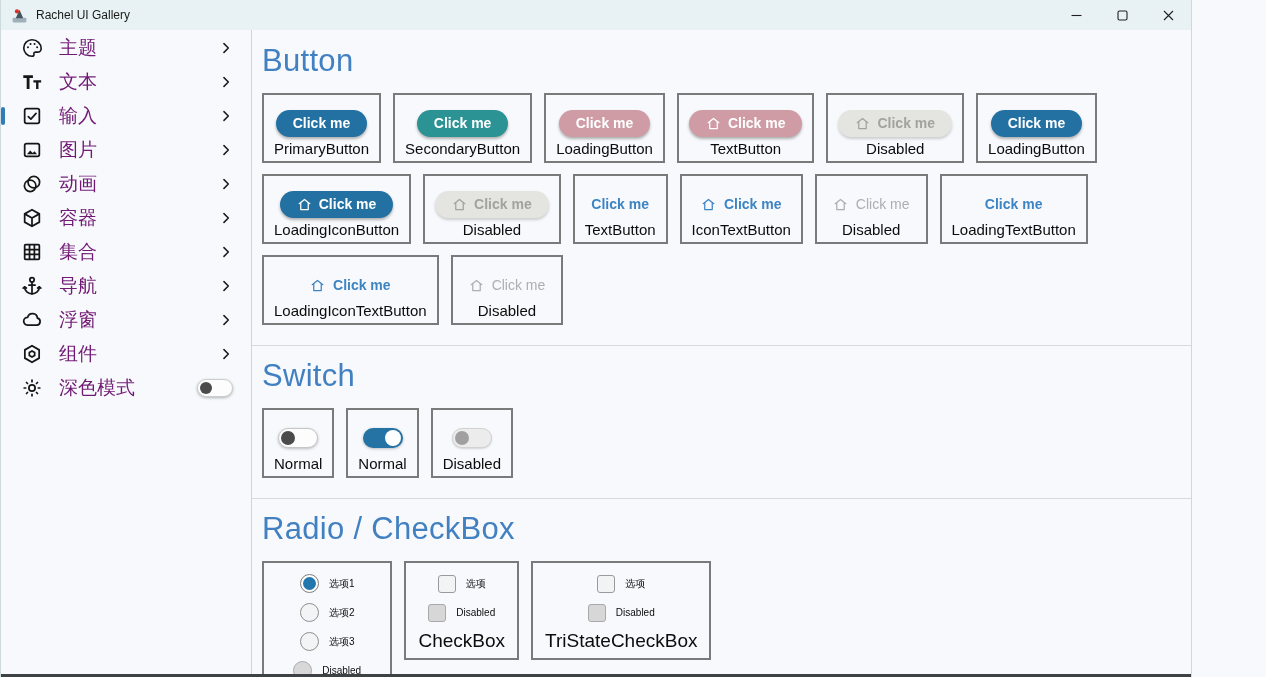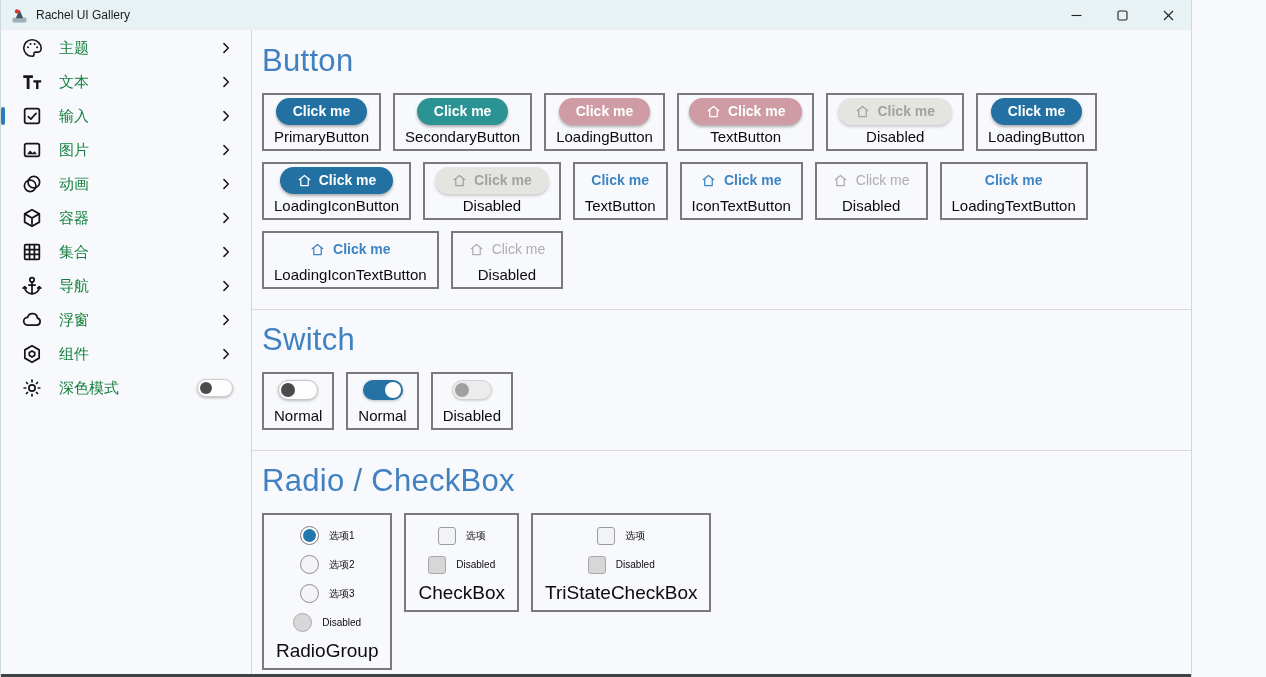--- a/index.html
+++ b/index.html
@@ -15,36 +15,36 @@
   .wincontrols { margin-left:auto; display:flex; height:30px; }
   .wbtn { width:46px; height:30px; display:flex; align-items:center; justify-content:center; color:#202020; cursor:default; }
 
   
   .appbody { flex:1; display:flex; min-height:0; }
   .sidebar { width:251px; flex:0 0 251px; border-right:1px solid #d4d4d4; padding-top:1px; background:#f8f9fc; }
   .side-item { height:34px; display:flex; align-items:center; padding:0 18px 0 20px; position:relative; }
   .active-bar { position:absolute; left:0; top:8px; width:4px; height:18px; border-radius:3px; background:#2e7cb8; }
   .sicon { width:22px; height:22px; display:inline-flex; color:#161616; flex:0 0 22px; }
   .sicon svg { width:22px; height:22px; }
-  .slabel { font-size:15px; color:#15803d; margin-left:16px; }
+  .slabel { font-size:19px; color:#701a75; margin-left:16px; }
   .chev { margin-left:auto; width:14px; height:14px; display:inline-flex; color:#1b1b1b; }
   .chev svg { width:14px; height:14px; }
 
   .toggle { margin-left:auto; width:36px; height:18px; border-radius:10px; position:relative; display:inline-block; }
   .toggle.off { background:#fdfdfd; border:1px solid #cdcdcd; box-shadow:0 1px 3px rgba(0,0,0,.28); }
   .toggle.off .knob { position:absolute; left:2px; top:2px; width:12px; height:12px; border-radius:50%; background:#4b4b4b; }
 
   
   .content { flex:1; padding:0 12px 0 10px; position:relative; overflow:hidden; }
   h1.sec-title { font-size:31px; font-weight:normal; color:#4181c1; margin:12px 0 14px; letter-spacing:.3px; }
   .content section:nth-of-type(1) h1.sec-title { margin-top:13px; }
   .divider { height:1px; background:#d9d9d9; margin:20px 0 0 -10px; width:calc(100% + 22px); }
 
   .row { display:flex; gap:12px; margin-bottom:11px; align-items:flex-start; }
-  .sample { border:2px solid #7a7a7a; padding:2px 10px 4px; display:inline-flex; flex-direction:column;
+  .sample { border:2px solid #7a7a7a; padding:14px 10px 4px; display:inline-flex; flex-direction:column;
             align-items:center; gap:3px; background:transparent; }
   .cap { font-size:15px; color:#0c0c0c; white-space:nowrap; }
   .ctrl { min-height:28px; display:flex; align-items:center; }
 
   .pill { display:inline-flex; align-items:center; gap:7px; height:27px; padding:0 17px; border-radius:14px;
           border:none; font-family:inherit; font-weight:bold; font-size:14px; color:#fff;
           box-shadow:0 2px 3px rgba(0,0,0,.3); cursor:pointer; }
   .pill.primary   { background:#2371a3; }
   .pill.secondary { background:#2b9394; }
   .pill.tertiary  { background:#cf9ca5; }

